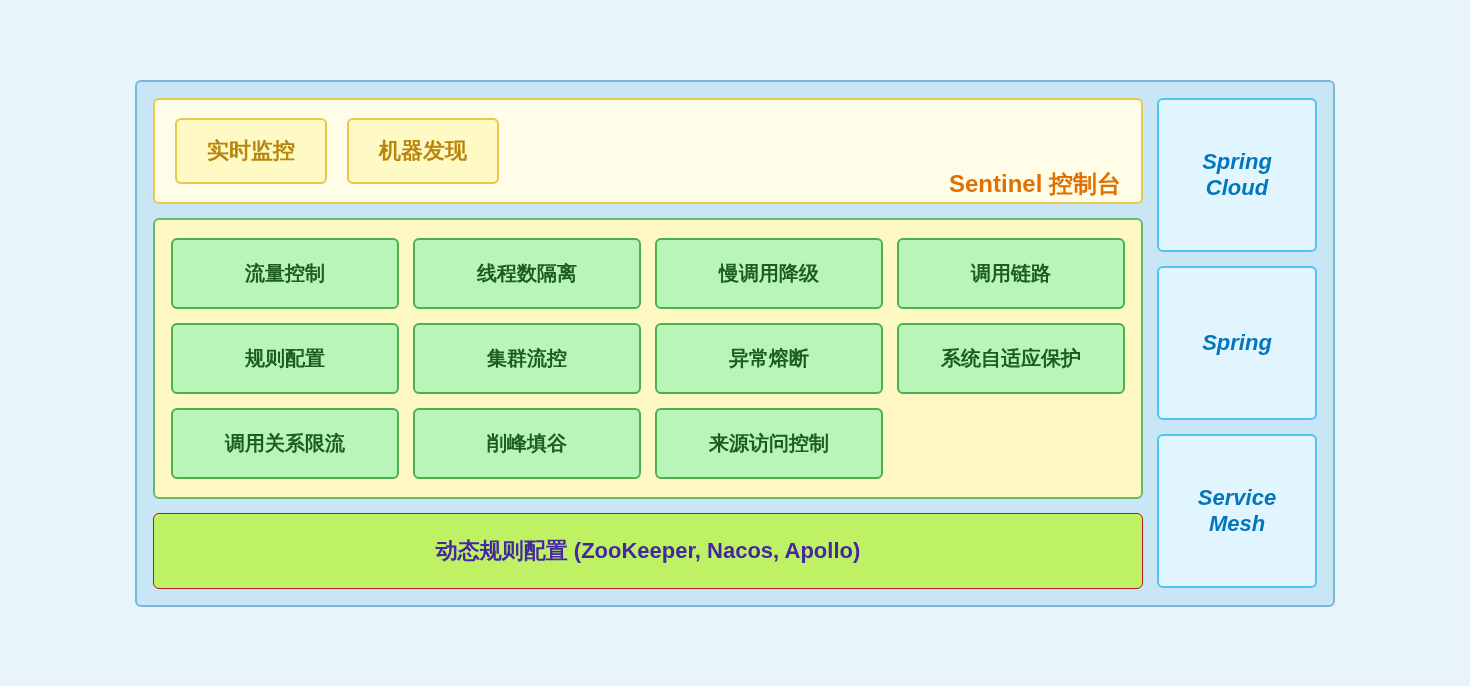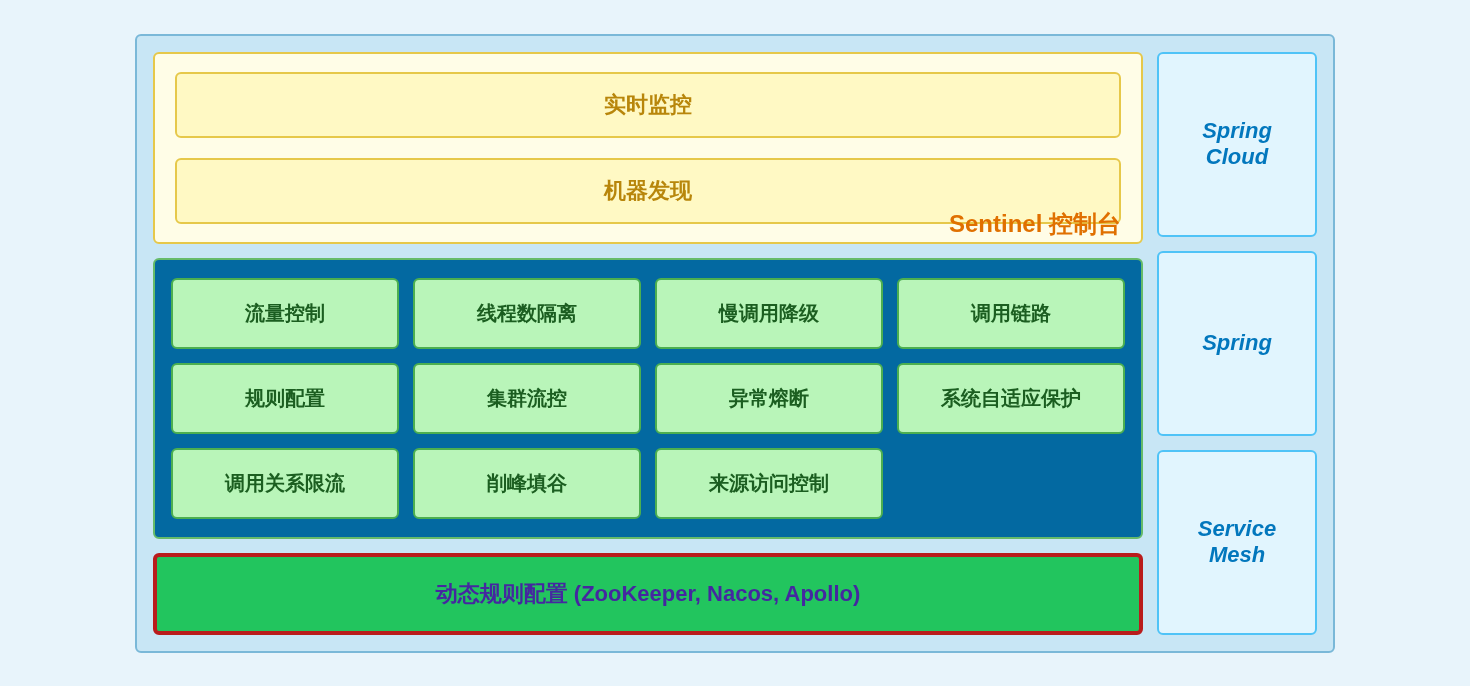--- a/index.html
+++ b/index.html
@@ -35,21 +35,21 @@
       border-radius: 6px;
       padding: 18px 20px;
       display: flex;
       align-items: center;
       gap: 20px;
       position: relative;
       min-height: 100px;
     }
     .sentinel-boxes {
       display: flex;
-      flex-direction: column;
+      flex-direction: row;
       gap: 20px;
       flex: 1;
     }
     .sentinel-box {
       background: #fff9c4;
       border: 2px solid #e6c84a;
       border-radius: 6px;
       padding: 16px 30px;
       font-size: 22px;
       font-weight: bold;
@@ -60,21 +60,21 @@
     .sentinel-label {
       position: absolute;
       right: 20px;
       bottom: 2px;
       font-size: 24px;
       color: #e07000;
       font-weight: bold;
     }
     
     .core-panel {
-      background: #0369a1;
+      background: #fef9c3;
       border: 2px solid #66bb6a;
       border-radius: 6px;
       padding: 18px 16px;
       display: grid;
       grid-template-columns: repeat(4, 1fr);
       grid-template-rows: repeat(3, 1fr);
       gap: 14px;
     }
     .core-box {
       background: #b9f5b9;
@@ -84,22 +84,22 @@
       font-size: 20px;
       font-weight: bold;
       color: #1b5e20;
       text-align: center;
       display: flex;
       align-items: center;
       justify-content: center;
     }
     
     .dynamic-panel {
-      background: #22c55e;
-      border: 4px solid #b91c1c;
+      background: #bef264;
+      border: 1px solid #b91c1c;
       border-radius: 6px;
       padding: 22px 20px;
       font-size: 22px;
       font-weight: bold;
       color: #4527a0;
       text-align: center;
     }
     
     .right-sidebar {
       display: flex;

